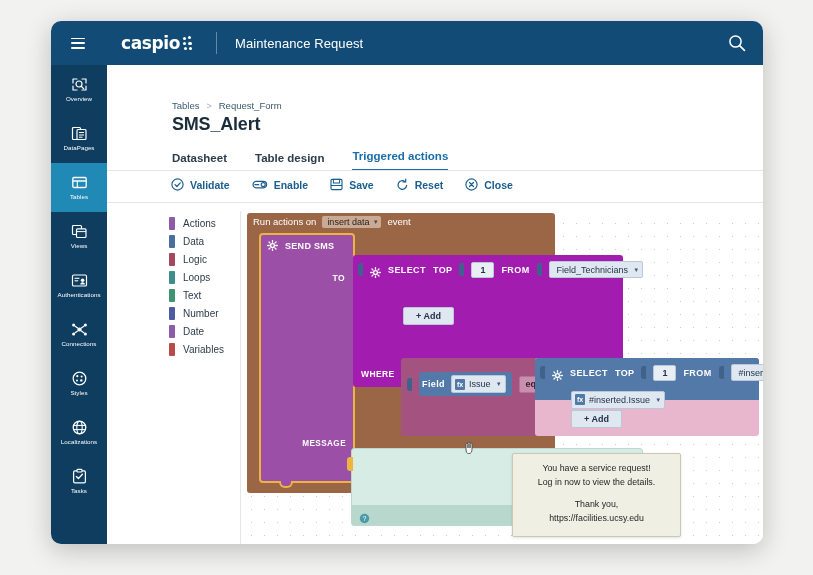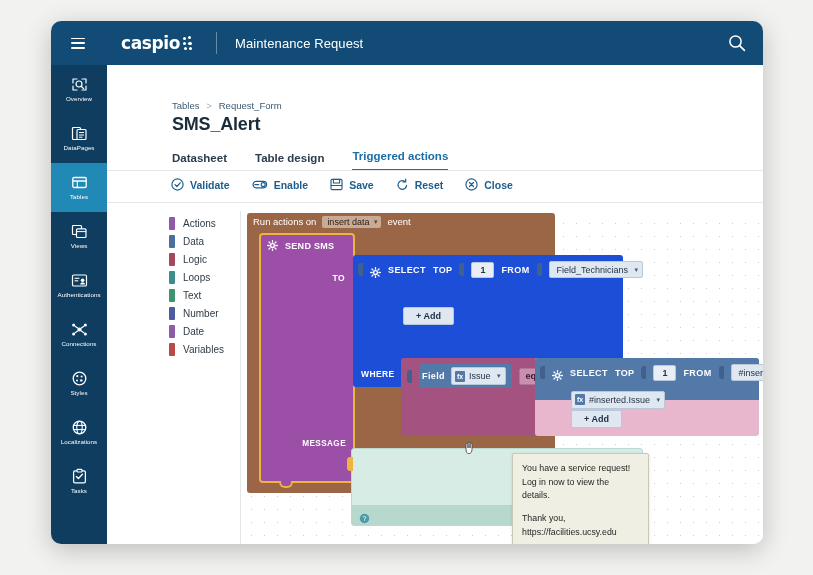--- a/index.html
+++ b/index.html
@@ -168,20 +168,21 @@
 
   
   .canvas {
     position: absolute; left: 134px; top: 146px;
     width: 522px; height: 333px;
     background-color: #ffffff;
     background-image: radial-gradient(#c9ccd4 0.8px, transparent 0.9px);
     background-size: 13px 13px;
     background-position: 4px 6px;
     overflow: hidden;
+    text-align: center;
   }
 
   
   .event-wrap {
     position: absolute; left: 6px; top: 2px;
     width: 308px; height: 280px;
     background: #9b6646;
     border-radius: 3px;
   }
   .event-head {
@@ -228,21 +229,21 @@
   }
   .label-msg {
     position: absolute; right: 7px; top: 204px;
     color: #ffffff; font-size: 8.2px; font-weight: bold; letter-spacing: 0.4px; margin-left: 24px;
   }
 
   
   .select-outer {
     position: absolute; left: 106px; top: 42px;
     width: 270px; height: 132px;
-    background: #1d4ed8;
+    background: #a21caf;
     border-radius: 3px;
   }
   .row {
     display: flex; align-items: center; gap: 7px;
     white-space: nowrap;
   }
   .kw {
     color: #ffffff; font-size: 9px; font-weight: bold; letter-spacing: 0.4px;
   }
   .gear {
@@ -359,21 +360,21 @@
   .resize-ico { width: 9px; height: 9px; opacity: 0.6; }
   .msg-plug {
     position: absolute; left: -5px; top: 8px;
     width: 6px; height: 14px;
     background: #eeb440; border-radius: 3px 0 0 3px;
   }
 
   
   .popup {
     position: absolute; left: 271px; top: 242px;
-    width: 137px;
+    width: 169px;
     background: #efefe4;
     border: 1px solid #c8c8b4;
     border-radius: 2px;
     padding: 8px 9px 10px 9px;
     font-size: 8.8px;
     color: #1f1f1f;
     line-height: 1.55;
     box-shadow: 0 1px 3px rgba(0,0,0,0.12);
     z-index: 20;
   }
@@ -680,21 +681,21 @@
             </span>
           </div>
 
           <div style="position:absolute;left:50px;top:50px;">
             <span class="add-chip">+ Add</span>
           </div>
 
           <div class="where-lbl">WHERE</div>
 
           <div class="cond-block">
-            <div class="row" style="position:absolute;left:6px;top:6px;">
+            <div class="row" style="position:absolute;left:6px;top:14px;">
               <span class="plug"></span>
               <span class="field-grp">
                 <span class="kw">Field</span>
                 <span class="field-chip">
                   <span class="fx">fx</span>
                   <span>Issue</span>
                   <span class="caret">▾</span>
                 </span>
               </span>
               <span class="op-chip">

